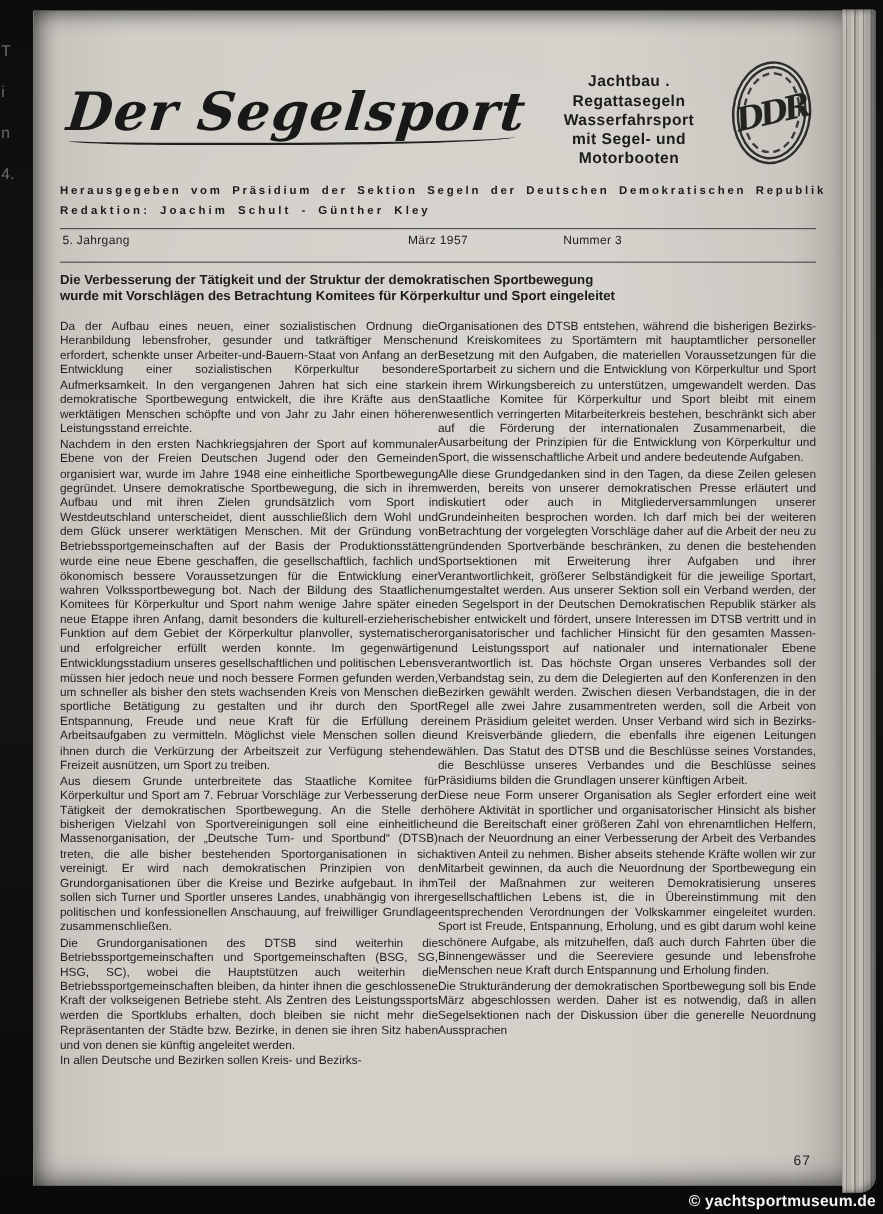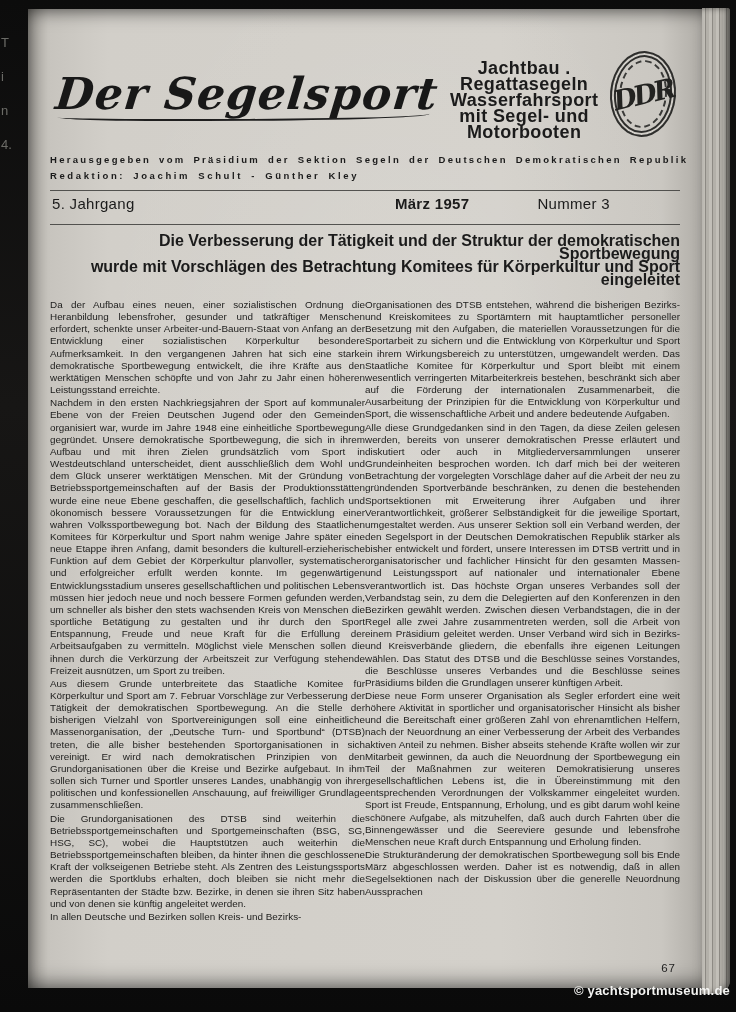--- a/index.html
+++ b/index.html
@@ -38,53 +38,53 @@
 
   
   .masthead { display:flex; align-items:center; gap:10px; margin-top:14px; }
   .script-title {
     flex:1; position:relative;
     font-family:"DejaVu Serif", serif; font-style:italic; font-weight:bold;
     font-size:44px; letter-spacing:1px; transform:skewX(-6deg);
     white-space:nowrap; padding-left:6px; color:#181818;
   }
   .script-title::after { content:""; position:absolute; left:10px; right:6px; bottom:-2px; height:10px; border-bottom:2px solid #1f1f1f; border-radius:0 0 60% 30%; }
-  .tagline { width:218px; text-align:center; font-weight:bold; font-size:18px; line-height:16px; letter-spacing:.4px;margin-top:13px; }
+  .tagline { width:218px; text-align:center; font-weight:bold; font-size:13px; line-height:16px; letter-spacing:.4px;margin-top:13px; }
   .tagline p { margin:0; }
   .emblem {
     width:66px; height:86px; border-radius:50%;
     border:2px solid #2e2e2c; position:relative; flex:0 0 auto;
     transform:rotate(5deg); margin-right:4px;
     box-shadow:inset 0 0 0 2px #d2cfc9, inset 0 0 0 4px #2e2e2c;
     display:flex; align-items:center; justify-content:center;
   }
   .emblem::before { content:""; position:absolute; inset:7px; border-radius:50%; border:2px dashed #3a3a38; }
   .emblem span { font-family:"DejaVu Serif", serif; font-style:italic; font-weight:bold; font-size:27px; letter-spacing:-3px; transform:rotate(-18deg); color:#232321; }
 
   .publisher { margin-top:14px; text-align:left; font-weight:bold; font-size:9.5px; letter-spacing:2.3px; word-spacing:3px; white-space:nowrap; }
   .editor { margin-top:5px; text-align:left; font-weight:bold; font-size:9.5px; letter-spacing:2.6px; word-spacing:3px; }
 
   .rule { border-top:1px solid #3c3c3a; margin-top:9px; opacity:.85; }
-  .issue-bar { display:grid; grid-template-columns:1fr 1fr 1fr; font-size:15px; padding:4px 2px 3px; letter-spacing:.3px; }
+  .issue-bar { display:grid; grid-template-columns:1fr 1fr 1fr; font-size:10px; padding:4px 2px 3px; letter-spacing:.3px; }
   .issue-bar span:nth-child(1){ text-align:left; }
-  .issue-bar span:nth-child(2){ text-align:right;font-weight:bold; }
-  .issue-bar span:nth-child(3){ text-align:center; }
+  .issue-bar span:nth-child(2){ text-align:center; }
+  .issue-bar span:nth-child(3){ text-align:left; }
 
   h1.article-title { text-align:center; font-size:27px; letter-spacing:.3px; margin-top:18px; color:#161616; }
-  .subtitle { margin-top:9px; text-align:right; font-weight:bold; font-size:16px; line-height:13px; }
+  .subtitle { margin-top:9px; text-align:left; font-weight:bold; font-size:11px; line-height:13px; }
   .subtitle p { margin:0; }
 
   .columns { display:flex; margin-top:13px; height:682px; overflow:hidden; }
   .col { flex:1; font-size:9.9px; line-height:12.15px; text-align:justify; hyphens:auto; -webkit-hyphens:auto; color:#1d1d1c; }
   .col p { margin:0 0 1px 0; }
 
   .page-number { position:absolute; right:26px; bottom:14px; font-size:11.5px; letter-spacing:1px; color:#222;margin-left:48px; }
 
   .watermark {
-    position:absolute; right:6px; bottom:14px; color:#f4f4f2;
+    position:absolute; right:6px; bottom:4px; color:#f4f4f2;
     font-size:13px; font-weight:bold; letter-spacing:.2px;
   }
 </style>
 </head>
 <body>
 
 <div class="scan-root">
 
   <div class="margin-marks">
       <p>T</p>

